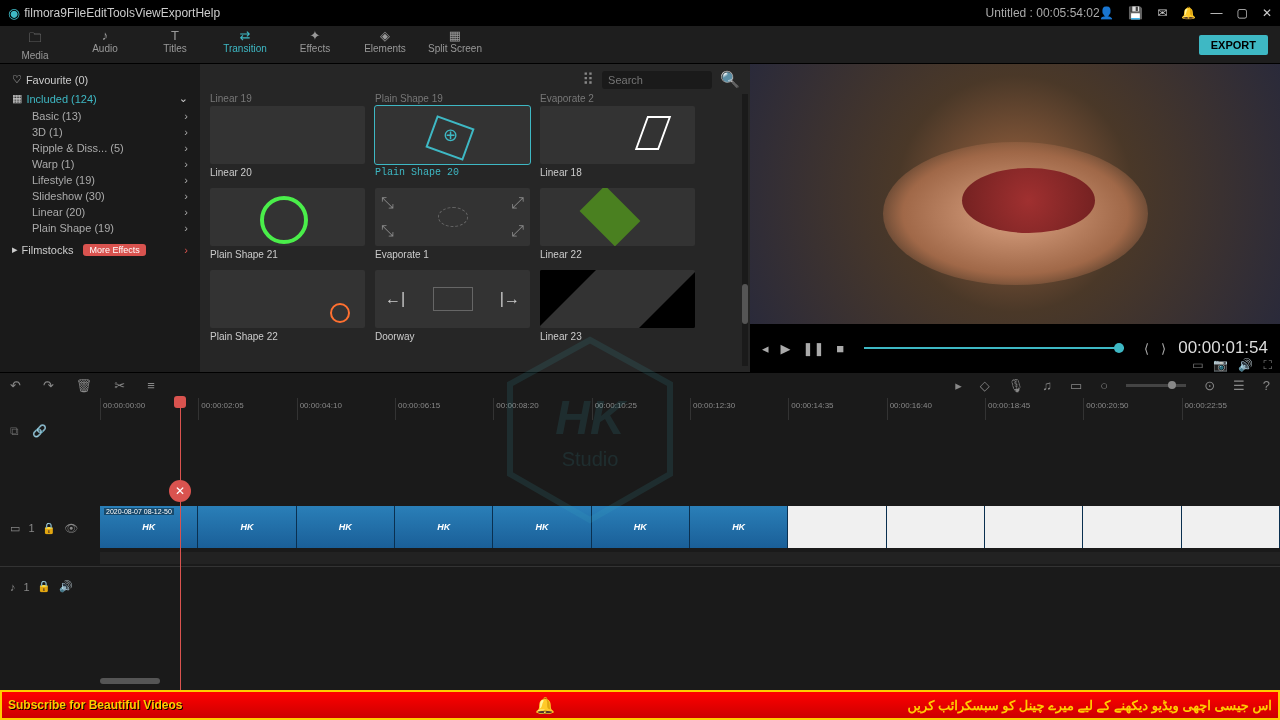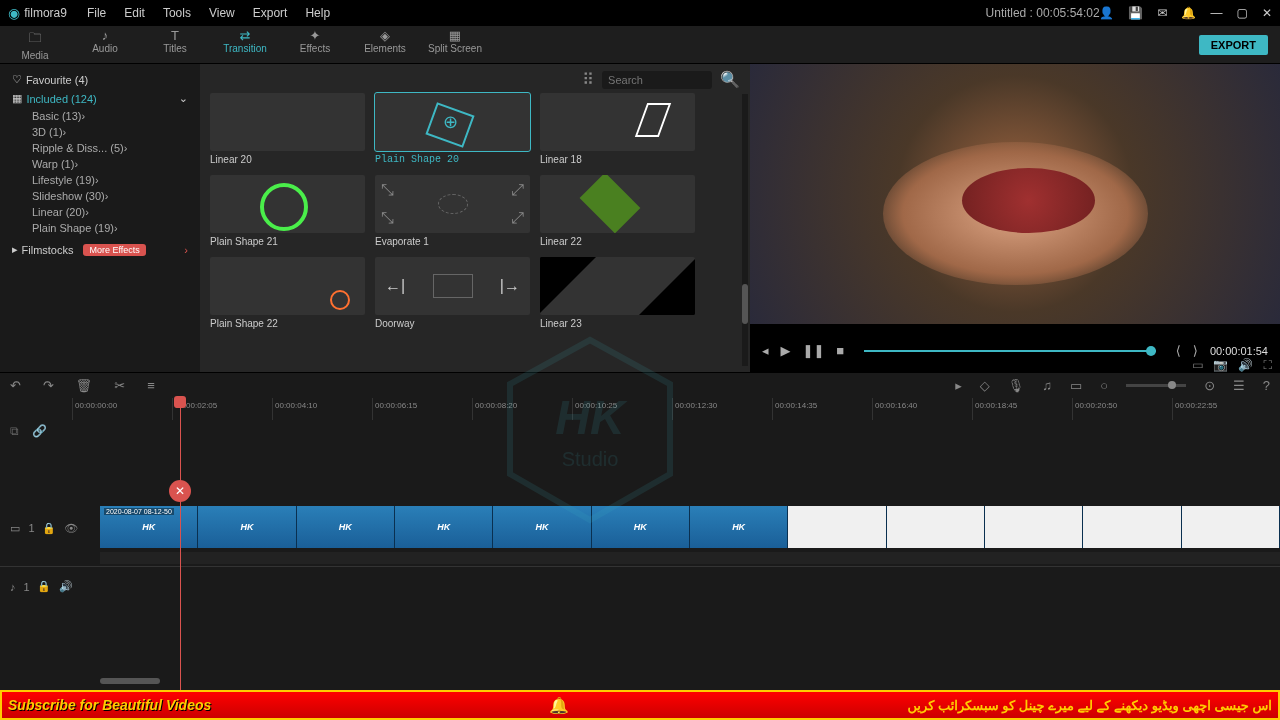--- a/index.html
+++ b/index.html
@@ -1,36 +1,36 @@
 <!DOCTYPE html>
 <html><head>
 <meta charset="utf-8">
 <style>
 * { margin: 0; padding: 0; box-sizing: border-box; font-family: Arial, sans-serif; }
 body { background: #1a1a1a; color: #ccc; width: 1280px; height: 720px; overflow: hidden; position: relative; }
 
 .titlebar { height: 26px; background: #000; display: flex; align-items: center; padding: 0 8px; font-size: 12px; }
 .titlebar .logo { display: flex; align-items: center; gap: 4px; }
-.titlebar .menu { display: flex; gap: 18px; margin-left: 20px; }
+.titlebar .menu { display: flex; }
 .titlebar .menu span { cursor: pointer; }
 .titlebar .title { flex: 1; text-align: right; color: #aaa; }
 .titlebar .winbtns { display: flex; gap: 14px; }
 
 .toolbar { height: 38px; background: #1e1e1e; display: flex; align-items: center; border-bottom: 1px solid #000; }
 .tool-tabs { display: flex; }
 .tool-tab { width: 70px; text-align: center; font-size: 10px; color: #999; padding: 3px 0; cursor: pointer; }
 .tool-tab.active { color: #3eb8c4; }
 .tool-tab .ticon { font-size: 13px; display: block; }
 .toolbar .spacer { flex: 1; }
 .export-btn { background: #3eb8c4; color: #000; font-weight: bold; padding: 4px 12px; border-radius: 2px; font-size: 11px; margin-right: 12px; cursor: pointer; }
 
 .main { display: flex; height: 308px; }
 .sidebar { width: 200px; background: #1a1a1a; font-size: 11px; padding: 6px 8px; }
 .side-item { padding: 3px 4px; display: flex; align-items: center; gap: 4px; cursor: pointer; }
-.side-sub { padding: 2px 4px 2px 24px; display: flex; cursor: pointer; color: #aaa; }
+.side-sub { padding: 2px 4px 2px 24px; display: flex; justify-content: space-between; cursor: pointer; color: #aaa; }
 .included { color: #3eb8c4; }
 .more-effects { background: #d9534f; color: #fff; padding: 1px 6px; font-size: 9px; border-radius: 3px; }
 
 .browser { flex: 1; background: #262626; padding: 6px 10px; position: relative; }
 .browser-head { display: flex; justify-content: flex-end; align-items: center; gap: 8px; margin-bottom: 4px; }
 .search-box { width: 110px; background: #1a1a1a; border: none; color: #999; padding: 3px 6px; font-size: 11px; border-radius: 3px; }
 .grid { display: flex; flex-wrap: wrap; gap: 10px; }
 .thumb { width: 155px; }
 .thumb .img { height: 58px; background: #333; border-radius: 2px; position: relative; overflow: hidden; display: flex; align-items: center; justify-content: center; }
 .thumb.selected .img { outline: 1px solid #3eb8c4; }
@@ -39,51 +39,51 @@
 .browser-scroll { position: absolute; right: 2px; top: 30px; bottom: 6px; width: 6px; background: #1a1a1a; }
 .browser-scroll .handle { position: absolute; top: 190px; height: 40px; width: 100%; background: #555; border-radius: 3px; }
 
 .preview { width: 530px; background: #000; position: relative; }
 .preview-img { width: 100%; height: 260px; background: radial-gradient(circle at 50% 50%, #8a5a3a 10%, #4a3828 40%, #2a2a3a 100%); position: relative; }
 .hands { position: absolute; top: 30%; left: 25%; width: 50%; height: 55%; background: radial-gradient(ellipse, #c89070 20%, #a06848 60%, transparent 80%); border-radius: 50%; }
 .berries { position: absolute; top: 40%; left: 40%; width: 25%; height: 25%; background: radial-gradient(circle, #a03030, #702020); border-radius: 50%; }
 .controls { position: absolute; bottom: 14px; left: 0; right: 0; padding: 0 12px; display: flex; align-items: center; gap: 12px; font-size: 13px; color: #aaa; }
 .scrubber { flex: 1; height: 2px; background: #3eb8c4; position: relative; margin: 0 8px; }
 .scrubber .knob { position: absolute; right: 0; top: -4px; width: 10px; height: 10px; background: #3eb8c4; border-radius: 50%; }
-.tc { font-size: 11px; color: #ddd; }
+.tc { font-size: 17px; color: #ddd; }
 .pbar-bot { position: absolute; bottom: 0; right: 8px; display: flex; gap: 10px; font-size: 12px; color: #888; }
 
 .tl-tools { height: 26px; background: #1a1a1a; border-top: 1px solid #000; display: flex; align-items: center; padding: 0 10px; gap: 22px; color: #888; font-size: 13px; }
 .tl-tools .right { margin-left: auto; display: flex; gap: 18px; align-items: center; }
 .zoom-slider { width: 60px; height: 3px; background: #444; position: relative; }
 .zoom-slider .zk { position: absolute; right: 10px; top: -3px; width: 8px; height: 8px; background: #888; border-radius: 50%; }
 
 .timeline { height: 292px; background: #1a1a1a; position: relative; }
-.tl-ruler { height: 22px; background: #1a1a1a; display: flex; font-size: 8px; color: #888; position: relative; padding-left: 72px; }
+.tl-ruler { height: 22px; background: #1a1a1a; display: flex; font-size: 8px; color: #888; position: relative; padding-left: 100px; }
 .tl-ruler .mark { width: 100px; border-left: 1px solid #333; padding: 3px 2px; }
 .playhead { position: absolute; left: 180px; top: 0; bottom: 0; width: 1px; background: #d9534f; z-index: 5; }
 .playhead::before { content: ''; position: absolute; top: -2px; left: -6px; width: 12px; height: 12px; background: #d9534f; border-radius: 3px; }
 .ph-bubble { position: absolute; top: 82px; left: -11px; width: 22px; height: 22px; background: #d9534f; border-radius: 50%; display: flex; align-items: center; justify-content: center; color: #fff; font-size: 12px; }
 
 .tl-body { position: absolute; left: 0; right: 0; top: 22px; bottom: 0; }
 .tl-track { height: 56px; display: flex; align-items: center; }
 .tl-head { width: 100px; height: 100%; display: flex; align-items: center; gap: 8px; padding: 0 10px; font-size: 11px; color: #888; }
 .tl-content { flex: 1; height: 100%; position: relative; }
 .video-clip { position: absolute; top: 6px; left: 0; right: 0; height: 42px; display: flex; }
 .vc-frame { flex: 1; background: linear-gradient(180deg, #2a7fb8 0%, #1a5f98 100%); border-right: 1px solid #0a3050; position: relative; }
 .vc-frame.light { background: #f0f0f0; }
 .vc-label { position: absolute; top: 2px; left: 4px; font-size: 7px; color: #fff; background: rgba(0,0,0,0.4); padding: 0 2px; z-index: 3; }
 .vc-frame .logo-mark { position: absolute; top: 50%; left: 50%; transform: translate(-50%,-50%); color: #fff; font-size: 9px; font-style: italic; font-weight: bold; }
 .tl-sep { height: 80px; }
 .empty-row { height: 12px; background: #222; margin: 2px 0; }
 .tl-track.audio { height: 40px; border-top: 1px solid #333; margin-top: 10px; }
 .tl-hscroll { position: absolute; bottom: 6px; left: 100px; width: 60px; height: 6px; background: #555; border-radius: 3px; }
 
 .banner { position: absolute; bottom: 0; left: 0; right: 0; height: 30px; background: linear-gradient(#ff0000, #cc0000); display: flex; align-items: center; justify-content: space-between; padding: 0 6px; border: 2px solid #ffcc00; }
-.banner .sub { color: #ffcc00; font-weight: 900; font-size: 14px; font-style: italic; text-shadow: 1px 1px #000; }
+.banner .sub { color: #ffcc00; font-weight: 900; font-size: 12px; text-shadow: 1px 1px #000; }
 .banner .urdu { color: #ffcc00; font-size: 13px; direction: rtl; font-weight: bold; }
 
 
 .t-pink { background: linear-gradient(135deg, #f0a0c0 40%, #c08060 60%); }
 .t-hex { background: #2a3a4a; }
 .t-hex::after { content:''; position:absolute; top:15px; left:55px; width:36px; height:30px; border:2px solid #3eb8c4; transform: rotate(20deg); }
 .t-l21 { background: linear-gradient(90deg, #5a4a3a 60%, #c0a080 60%); }
 .t-l21::after { content:''; position:absolute; top:10px; right:30px; width:20px; height:30px; border:2px solid #fff; transform: skewX(-20deg); }
 .t-circ { background: #3a3a3a; }
 .t-circ::after { content:''; position:absolute; top:8px; left:50px; width:40px; height:40px; border:4px solid #4aee4a; border-radius:50%; }
@@ -139,21 +139,21 @@
       <div class="tool-tab"><span class="ticon">▦</span>Split Screen</div>
     </div>
   <div class="spacer"></div>
   <div class="export-btn">EXPORT</div>
 </div>
 
 <div class="main">
   <div class="sidebar">
     <div class="side-item">
       <span>♡</span>
-      <span>Favourite (4)</span>
+      <span>Favourite (0)</span>
     </div>
     <div class="side-item">
       <span>▦</span>
       <span class="included">Included (124)</span>
       <span style="margin-left:auto">⌄</span>
     </div>
     <div id="side-subs">
         <div class="side-sub">
           <span>Basic (13)</span>
           <span>›</span>
@@ -193,20 +193,25 @@
       <span class="more-effects" style="margin-left:6px">More Effects</span>
       <span style="margin-left:auto;color:#d9534f">›</span>
     </div>
   </div>
 
   <div class="browser">
     <div class="browser-head">
       <span style="color:#888">⠿</span>
       <input class="search-box" placeholder="Search" style="">
       <span style="color:#888">🔍</span>
+    </div>
+    <div style="display:flex;gap:10px;font-size:10px;color:#777;margin-bottom:2px">
+      <div style="width:155px">Linear 19</div>
+      <div style="width:155px">Plain Shape 19</div>
+      <div style="width:155px">Evaporate 2</div>
     </div>
     <div class="grid" id="thumbs">
         <div class="thumb">
           <div class="img t-pink"></div>
           <div class="lbl">Linear 20</div>
         </div>
         <div class="thumb selected">
           <div class="img t-hex">
             <span style="color:#3eb8c4;font-size:18px;position:absolute;top:18px;left:68px">⊕</span>
           </div>

